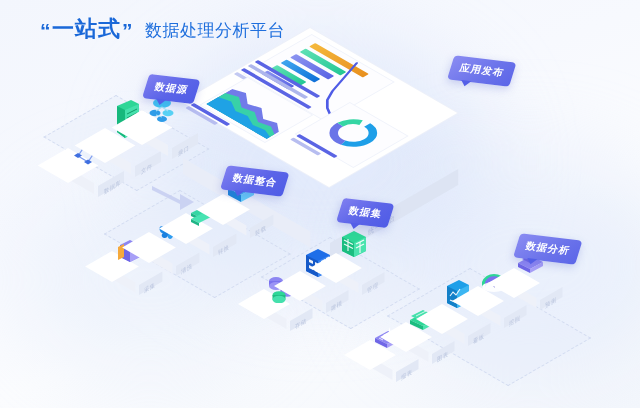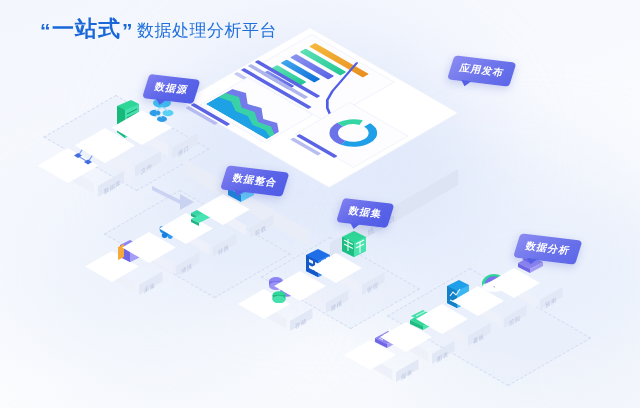--- a/index.html
+++ b/index.html
@@ -50,21 +50,21 @@
   }
   #title .hl {
     font-size: 22px;
     font-weight: 700;
     letter-spacing: 1px;
     padding: 0 1px;
   }
   #title .rest {
     font-size: 17px;
     font-weight: 500;
-    margin-left: 4px;
+    margin-left: 12px;
     letter-spacing: .5px;
     color: #1f6fdd;
   }
 
   
   .ground {
     position: absolute;
     transform-origin: 0 0;
     transform: matrix(0.866, 0.5, -0.866, 0.5, 0, 0);
     border: 1px dashed #d2dbf0;

